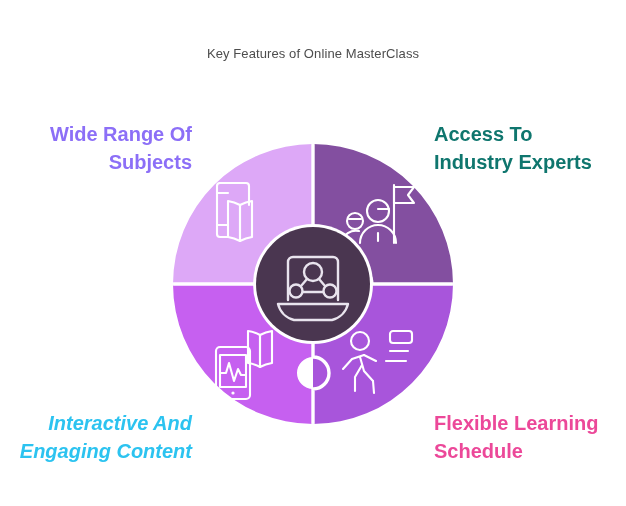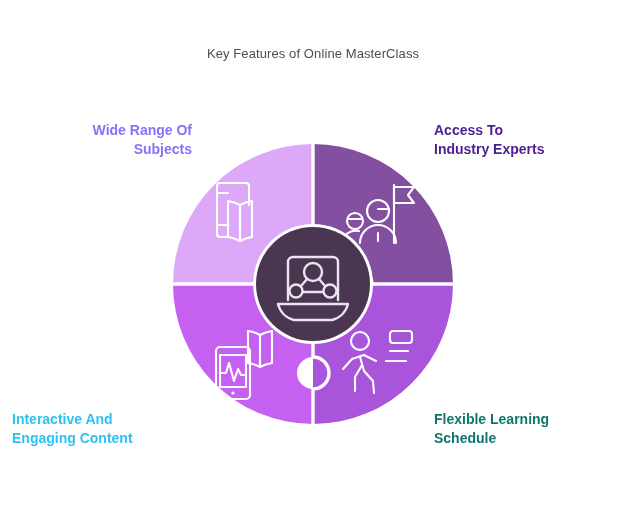--- a/index.html
+++ b/index.html
@@ -22,21 +22,21 @@
     width: 626px;
     text-align: center;
     font-size: 13px;
     font-weight: 400;
     color: #4d4d4d;
     letter-spacing: 0.1px;
   }
 
   .label {
     position: absolute;
-    font-size: 14px;
+    font-size: 20px;
     font-weight: bold;
     line-height: 1.38;
     white-space: pre-line;
   }
 
   #label-top-left {
     left: 20px;
     top: 121px;
     width: 172px;
     text-align: right;
@@ -44,21 +44,22 @@
   #label-top-right {
     left: 434px;
     top: 121px;
     width: 180px;
     text-align: left;
   }
   #label-bottom-left {
     left: 12px;
     top: 410px;
     width: 180px;
-    text-align: left;
+    text-align: right;
+    font-style: italic;
   }
   #label-bottom-right {
     left: 434px;
     top: 410px;
     width: 182px;
     text-align: left;
   }
 
   #puzzle-wheel {
     position: absolute;
@@ -86,27 +87,27 @@
   }
 </style>
 </head>
 <body>
 
 <div id="page-title">Key Features of Online MasterClass</div>
 
 <div class="label" id="label-top-left" style="color:#8c6ff7">Wide Range Of
 Subjects</div>
 
-<div class="label" id="label-top-right" style="color:#4c1d95">Access To
+<div class="label" id="label-top-right" style="color:#0f766e">Access To
 Industry Experts</div>
 
 <div class="label" id="label-bottom-left" style="color:#2cc3f0">Interactive And
 Engaging Content</div>
 
-<div class="label" id="label-bottom-right" style="color:#0f766e">Flexible Learning
+<div class="label" id="label-bottom-right" style="color:#ec4899">Flexible Learning
 Schedule</div>
 
 <div id="puzzle-wheel">
   <svg width="290" height="290" viewBox="0 0 290 290" xmlns="http://www.w3.org/2000/svg">
     <defs>
 
       <clipPath id="clipTL">
         <path d="M145,145 L145,5
                  A140,140 0 0 0 5,145
                  L118,145

